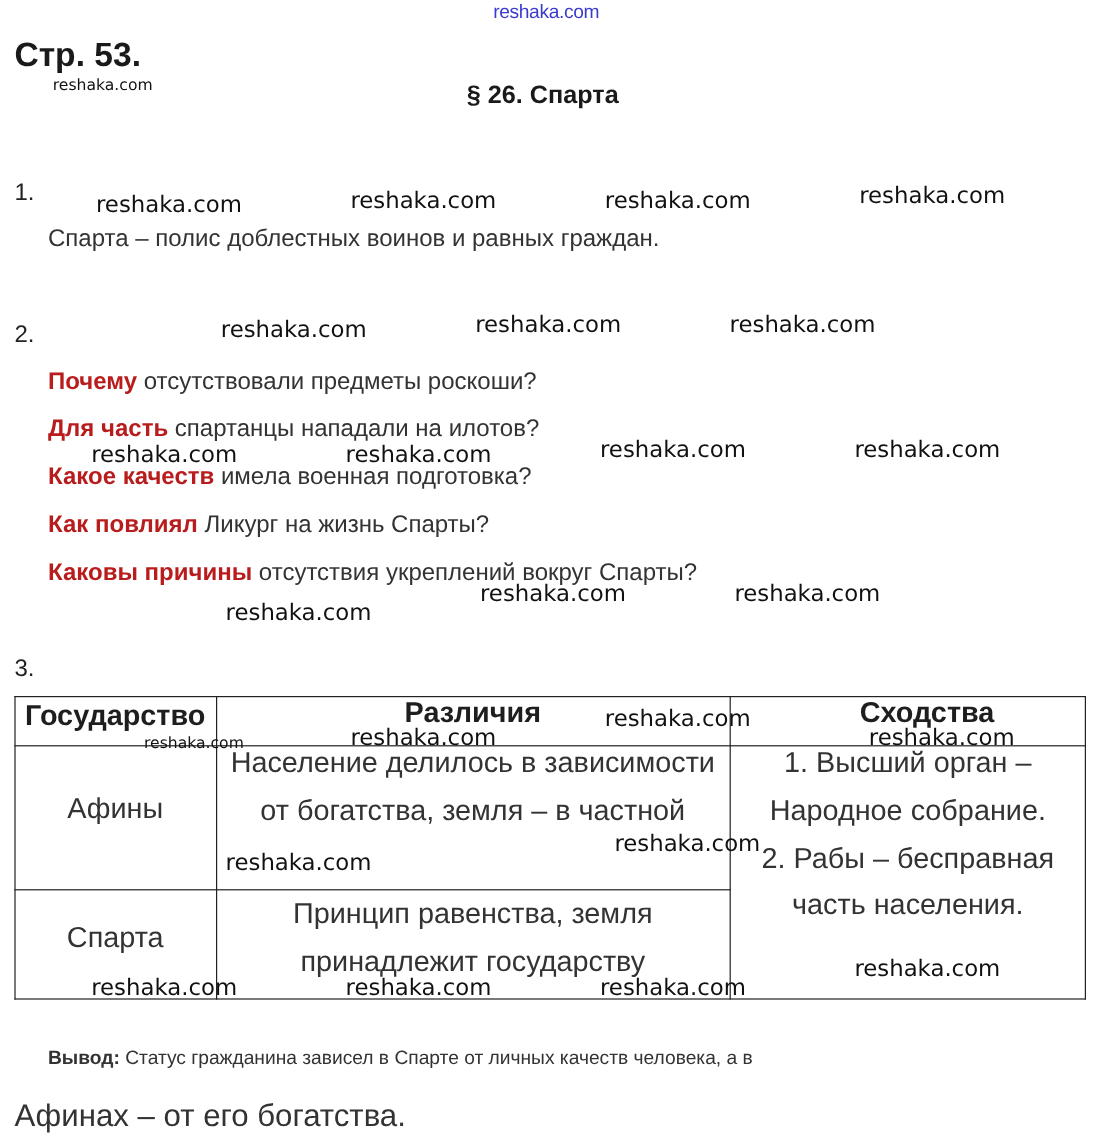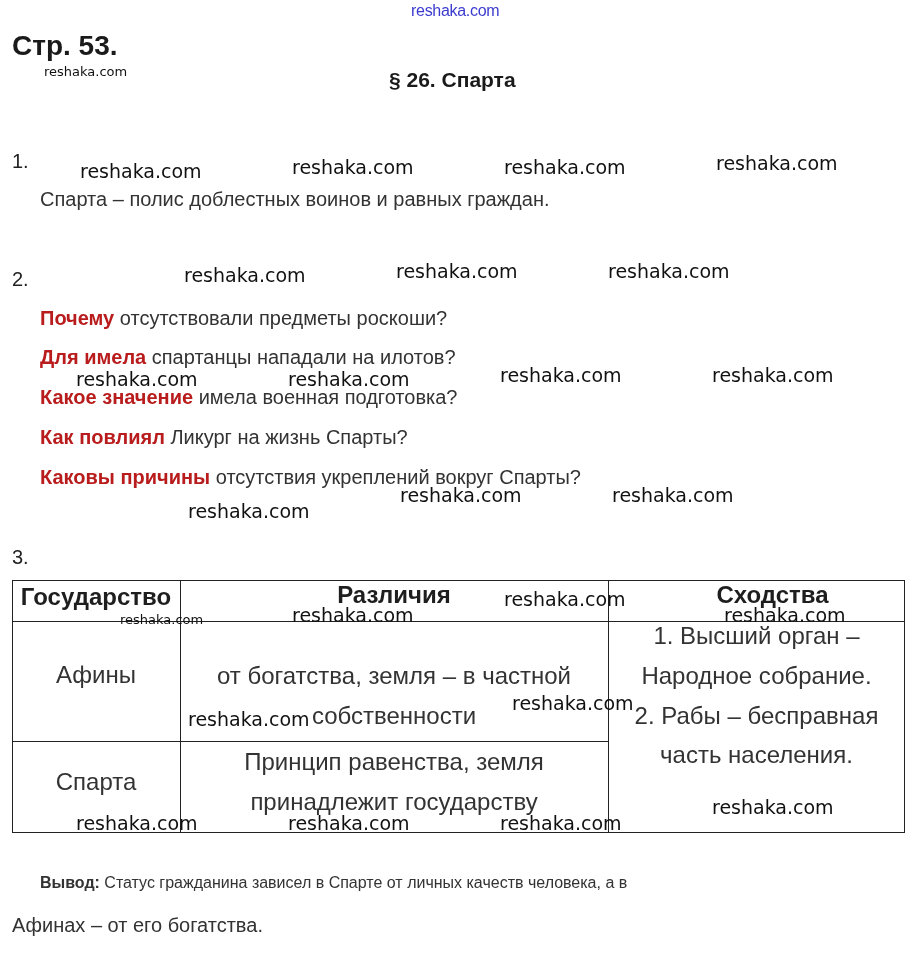--- a/index.html
+++ b/index.html
@@ -16,21 +16,21 @@
   .body-text b { color: #b91c1c; }
   .wm { font-family: "DejaVu Sans", sans-serif; font-size: 19px; color: #111111; }
   .wm-sm { font-family: "DejaVu Sans", sans-serif; font-size: 13px; color: #111111; }
 
   .tbl { position: absolute; left: 12px; top: 580px; width: 893px; height: 253px; }
   .tbl .line { position: absolute; background: #222; }
   .cell { position: absolute; text-align: center; font-size: 24px; color: #333; line-height: 40px; }
   .cell.hd { font-weight: bold; color: #1e1e1e; line-height: 30px; }
 
   .conclusion { left: 40px; top: 874px; font-size: 16px; color: #333; }
-  .conclusion2 { left: 12px; top: 914px; font-size: 20px; color: #333; }
+  .conclusion2 { left: 12px; top: 914px; font-size: 26px; color: #333; }
 </style>
 </head>
 <body>
 
 <div class="abs top-wm">reshaka.com</div>
 <div class="abs page-ref">Стр. 53.</div>
 <div class="abs wm-sm" style="left:44px;top:64px;">reshaka.com</div>
 <div class="abs title">§ 26. Спарта</div>
 
 <div class="abs num" style="left:12px;top:150px;">1.</div>
@@ -39,26 +39,26 @@
 <div class="abs wm" style="left:504px;top:156px;">reshaka.com</div>
 <div class="abs wm" style="left:716px;top:152px;">reshaka.com</div>
 <div class="abs body-text" style="left:40px;top:188px;">Спарта – полис доблестных воинов и равных граждан.</div>
 
 <div class="abs num" style="left:12px;top:268px;">2.</div>
 <div class="abs wm" style="left:184px;top:264px;">reshaka.com</div>
 <div class="abs wm" style="left:396px;top:260px;">reshaka.com</div>
 <div class="abs wm" style="left:608px;top:260px;">reshaka.com</div>
 
 <div class="abs body-text" style="left:40px;top:307px;"><b>Почему</b><span> отсутствовали предметы роскоши?</span></div>
-<div class="abs body-text" style="left:40px;top:346px;"><b>Для имела</b><span> спартанцы нападали на илотов?</span></div>
+<div class="abs body-text" style="left:40px;top:346px;"><b>Для часть</b><span> спартанцы нападали на илотов?</span></div>
 <div class="abs wm" style="left:76px;top:368px;">reshaka.com</div>
 <div class="abs wm" style="left:288px;top:368px;">reshaka.com</div>
 <div class="abs wm" style="left:500px;top:364px;">reshaka.com</div>
 <div class="abs wm" style="left:712px;top:364px;">reshaka.com</div>
-<div class="abs body-text" style="left:40px;top:386px;"><b>Какое значение</b><span> имела военная подготовка?</span></div>
+<div class="abs body-text" style="left:40px;top:386px;"><b>Какое качеств</b><span> имела военная подготовка?</span></div>
 <div class="abs body-text" style="left:40px;top:426px;"><b>Как повлиял</b><span> Ликург на жизнь Спарты?</span></div>
 <div class="abs body-text" style="left:40px;top:466px;"><b>Каковы причины</b><span> отсутствия укреплений вокруг Спарты?</span></div>
 <div class="abs wm" style="left:400px;top:484px;">reshaka.com</div>
 <div class="abs wm" style="left:612px;top:484px;">reshaka.com</div>
 <div class="abs wm" style="left:188px;top:500px;">reshaka.com</div>
 
 <div class="abs num" style="left:12px;top:546px;">3.</div>
 
 <div class="tbl">
 
@@ -69,22 +69,22 @@
   <div class="line" style="left:168px;top:0;width:1px;height:253px;"></div>
   <div class="line" style="left:596px;top:0;width:1px;height:253px;"></div>
   <div class="line" style="left:0;top:41px;width:893px;height:1px;"></div>
   <div class="line" style="left:0;top:161px;width:597px;height:1px;"></div>
 
   <div class="cell hd" style="left:0;top:2px;width:168px;">Государство</div>
   <div class="cell hd" style="left:168px;top:0;width:428px;">Различия</div>
   <div class="cell hd" style="left:596px;top:0;width:297px;padding-left:16px;">Сходства</div>
 
   <div class="cell" style="left:0;top:75px;width:168px;">Афины</div>
+  <div class="cell" style="left:168px;top:36px;width:428px;">Население делилось в зависимости</div>
   <div class="cell" style="left:168px;top:76px;width:428px;">от богатства, земля – в частной</div>
-  <div class="cell" style="left:168px;top:116px;width:428px;">собственности</div>
 
   <div class="cell" style="left:0;top:182px;width:168px;">Спарта</div>
   <div class="cell" style="left:168px;top:162px;width:428px;">Принцип равенства, земля</div>
   <div class="cell" style="left:168px;top:202px;width:428px;">принадлежит государству</div>
 
   <div class="cell" style="left:596px;top:36px;width:297px;">1. Высший орган –</div>
   <div class="cell" style="left:596px;top:76px;width:297px;">Народное собрание.</div>
   <div class="cell" style="left:596px;top:116px;width:297px;">2. Рабы – бесправная</div>
   <div class="cell" style="left:596px;top:155px;width:297px;">часть населения.</div>
 </div>

